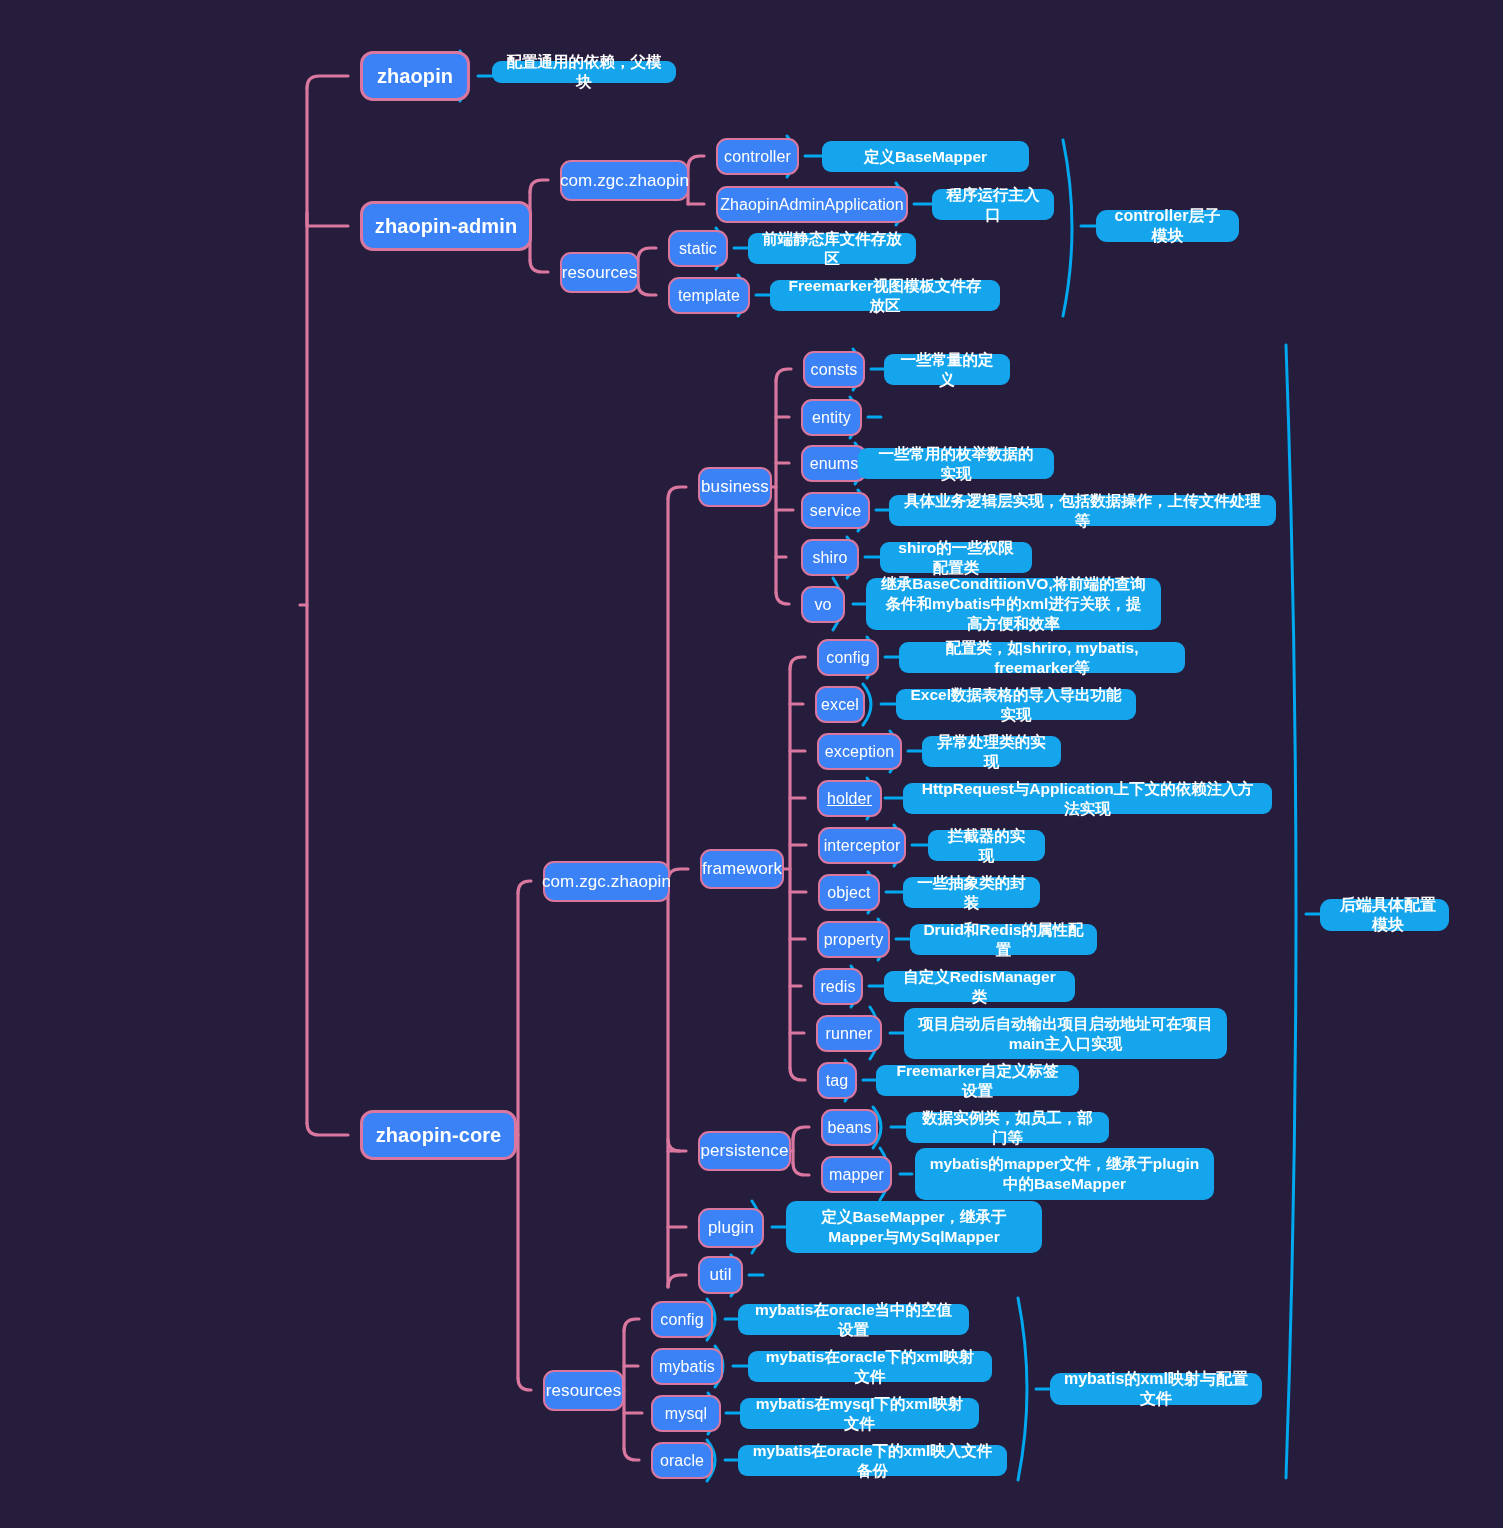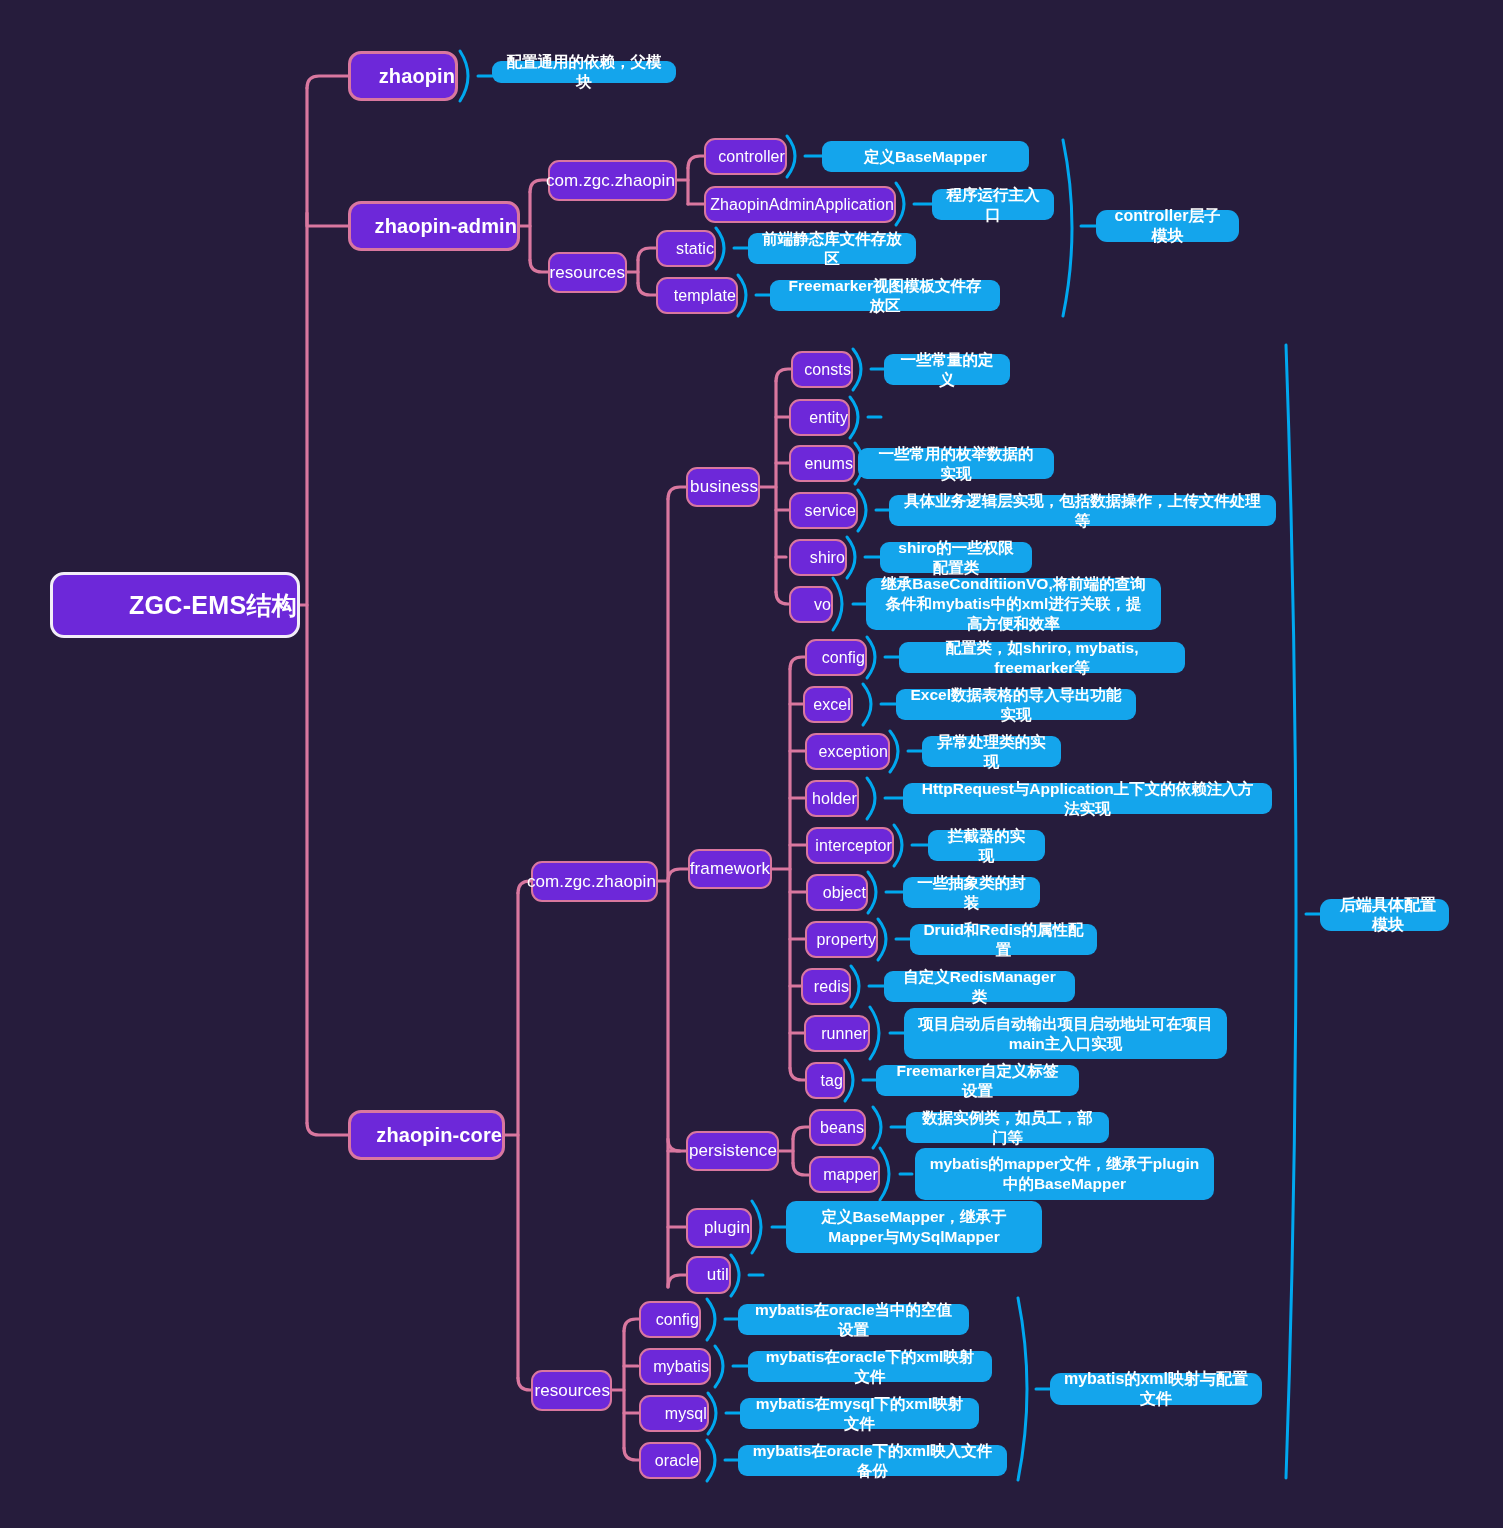--- a/index.html
+++ b/index.html
@@ -9,27 +9,28 @@
     font-family:"Liberation Sans","DejaVu Sans",sans-serif;
     overflow:hidden;
   }
   #stage{position:relative;width:1503px;height:1528px;}
   svg.links{position:absolute;left:0;top:0;width:1503px;height:1528px;pointer-events:none;}
 
   
   .node{
     position:absolute;
     box-sizing:border-box;
-    display:flex;align-items:center;justify-content:flex-end;
-    background:#6d28d9;
+    display:flex;align-items:center;justify-content:center;
+    background:#3b82f6;
     border:2.5px solid #d9779f;
     border-radius:11px;
     color:#ffffff;
     white-space:nowrap;
     letter-spacing:.1px;
+    margin-left:12px;
   }
   .node.root{
     border:3px solid #f2eef7;
     border-radius:14px;
     font-size:25px;font-weight:bold;letter-spacing:.3px;
   }
   .node.lvl1{font-size:20px;font-weight:bold;border-width:3px;border-radius:13px;}
   .node.lvl2{font-size:17px;font-weight:400;}
   .node.lvl3{font-size:16px;font-weight:400;}
 
@@ -222,23 +223,20 @@
       <path d="M1081,226 L1096,226"></path>
 
       <path d="M1286,345 Q1306,912 1286,1478"></path>
       <path d="M1306,914 L1320,914"></path>
 
       <path d="M1018,1298 Q1036,1389 1018,1480"></path>
       <path d="M1036,1389 L1050,1389"></path>
     </g>
   </svg>
 
-  <div class="node root" style="left:50px;top:572px;width:250px;height:66px;">
-    <span>ZGC-EMS结构</span>
-  </div>
 
   <div class="node lvl1" style="left:348px;top:51px;width:110px;height:50px;">
     <span>zhaopin</span>
   </div>
 
   <div class="node lvl1" style="left:348px;top:201px;width:172px;height:50px;">
     <span>zhaopin-admin</span>
   </div>
 
   <div class="node lvl1" style="left:348px;top:1110px;width:157px;height:50px;">
@@ -352,21 +350,21 @@
     <span>Excel数据表格的导入导出功能实现</span>
   </div>
 
   <div class="node lvl3" style="left:805px;top:733px;width:85px;height:37px;">
     <span>exception</span>
   </div>
   <div class="badge" style="left:922px;top:736px;width:139px;height:31px;">
     <span>异常处理类的实现</span>
   </div>
 
-  <div class="node lvl3" style="left:805px;top:780px;width:54px;height:37px;">
+  <div class="node lvl3" style="left:805px;top:780px;width:65px;height:37px;text-decoration:underline;">
     <span>holder</span>
   </div>
   <div class="badge" style="left:903px;top:783px;width:369px;height:31px;">
     <span>HttpRequest与Application上下文的依赖注入方法实现</span>
   </div>
 
   <div class="node lvl3" style="left:806px;top:827px;width:88px;height:37px;">
     <span>interceptor</span>
   </div>
   <div class="badge" style="left:928px;top:830px;width:117px;height:31px;">

